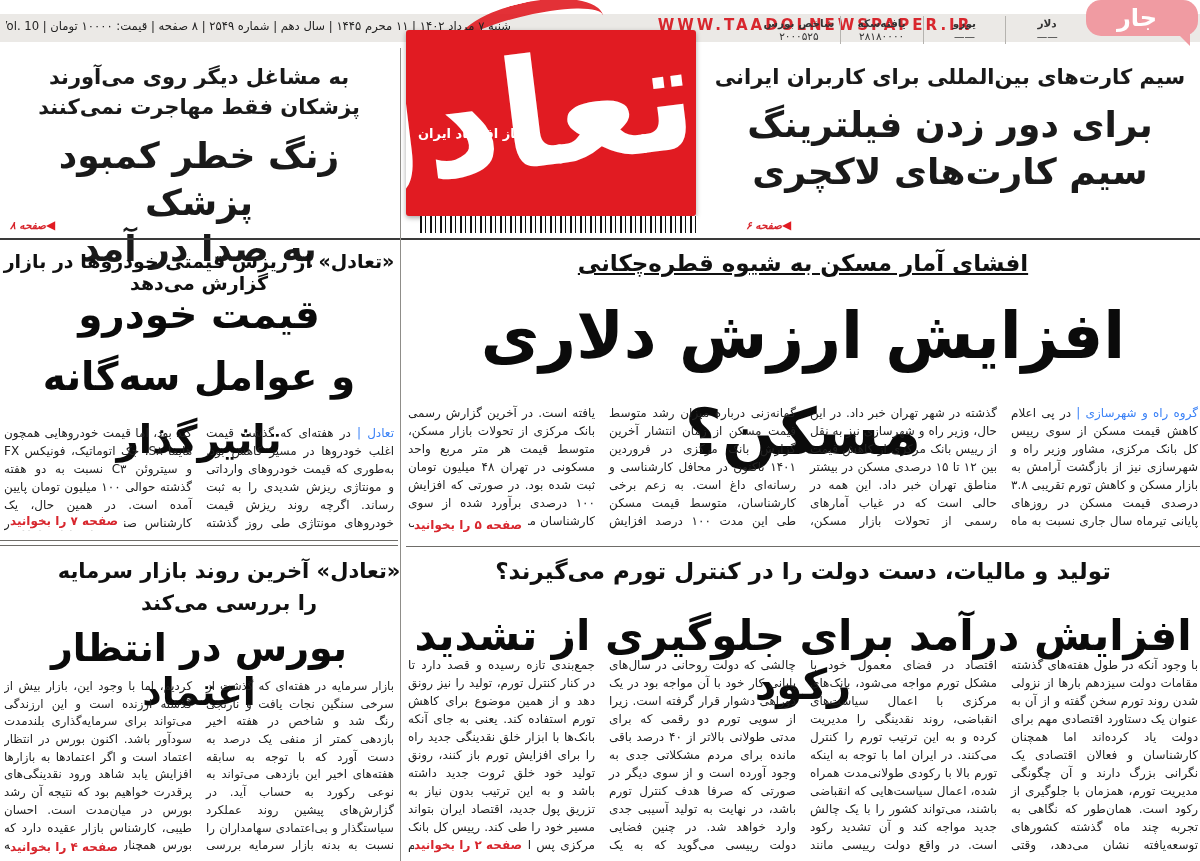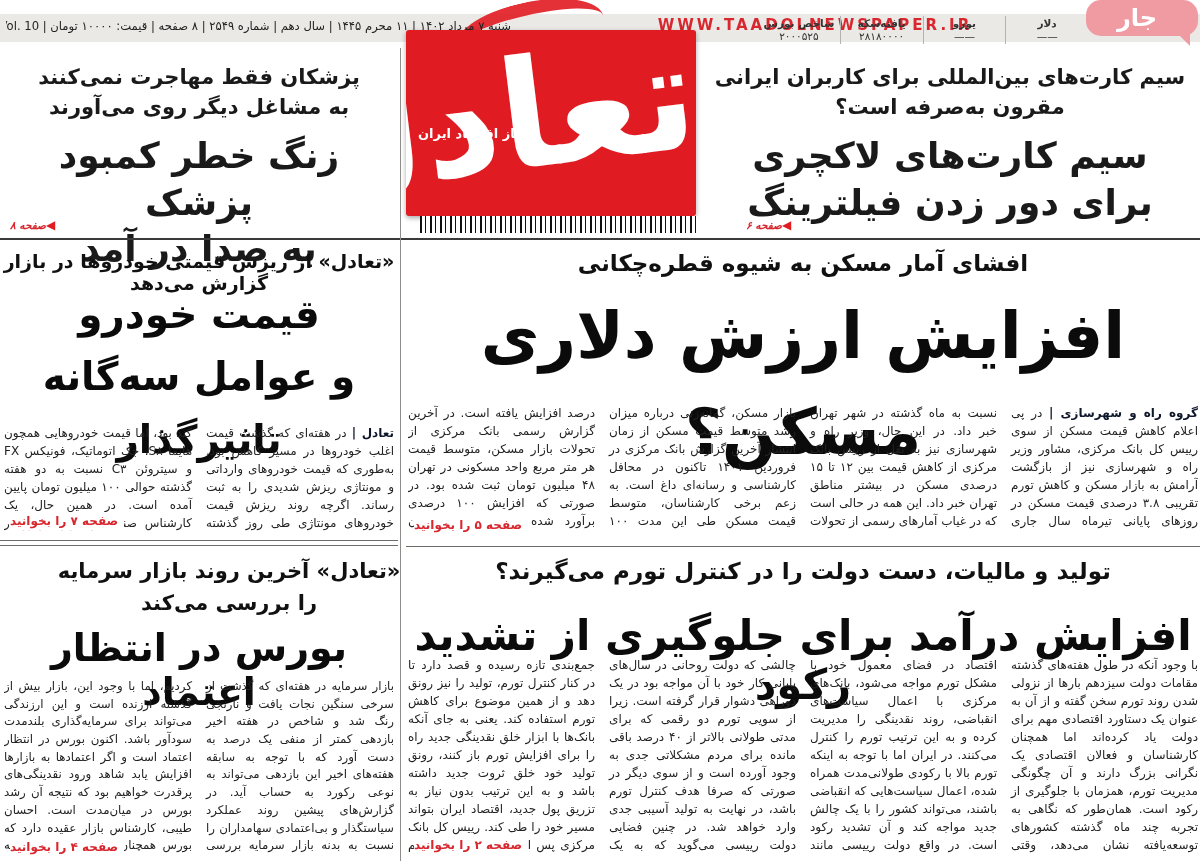--- a/index.html
+++ b/index.html
@@ -44,33 +44,33 @@
   .v-divider{position:absolute;top:48px;bottom:0;left:400px;width:1px;background:#8f8d89;}
   .dbl-rule{position:absolute;top:540px;left:0;width:398px;height:4px;
             border-top:1px solid #6e6c68;border-bottom:1px solid #6e6c68;}
   .mid-rule{position:absolute;top:546px;left:406px;width:794px;height:1px;background:#6e6c68;}
   
   .kicker{position:absolute;text-align:center;font-weight:bold;color:#111;}
   .headline{position:absolute;text-align:center;font-weight:bold;color:#0b0b0b;letter-spacing:-1px;}
   .body{position:absolute;font-size:12px;line-height:1.5;text-align:justify;color:#232323;
         overflow:hidden;column-fill:auto;}
   .body p{margin:0;}
-  .lead{color:#0f172a;font-weight:bold;}
+  .lead{color:#3b82f6;font-weight:normal;}
   .pgref{position:absolute;bottom:2px;left:6px;background:#fff;color:#d8272e;
          font-weight:bold;font-size:12px;padding-right:6px;margin-top:19px;}
   
   .car-kicker{top:250px;left:0;width:398px;font-size:19px;}
   .car-head{top:284px;left:0;width:398px;font-size:39px;line-height:1.6;}
   .car-body{top:424px;left:4px;width:390px;height:108px;column-count:2;column-gap:14px;}
   
   .bourse-kicker{top:556px;left:0;width:398px;font-size:21px;line-height:1.5;padding-left:30px;}
   .bourse-head{top:626px;left:0;width:398px;font-size:38px;}
   .bourse-body{top:678px;left:4px;width:390px;height:180px;column-count:2;column-gap:14px;font-size:11.8px;}
   
-  .housing-kicker{top:250px;left:406px;width:794px;font-size:23px;}
+  .housing-kicker{top:250px;left:406px;width:794px;font-size:23px;text-decoration:underline;}
   .housing-head{top:288px;left:406px;width:794px;font-size:64px;line-height:1.5;}
   .housing-body{top:404px;left:408px;width:790px;height:132px;column-count:4;column-gap:14px;}
   
   .tax-kicker{top:558px;left:406px;width:794px;font-size:23px;}
   .tax-head{top:611px;left:406px;width:794px;font-size:42px;}
   .tax-body{top:656px;left:408px;width:790px;height:200px;column-count:4;column-gap:14px;}
 </style>
 </head>
 <body>
 
@@ -105,38 +105,37 @@
   </div>
 
   <div class="masthead">
     <div class="mast-name">تعادل</div>
     <div class="mast-tagline">نیاز اقتصاد ایران</div>
   </div>
   <div class="barcode"></div>
 
   <div class="teaser teaser-left">
     <div class="t-kicker">
+      <div>به مشاغل دیگر روی می‌آورند</div>
       <div>پزشکان فقط مهاجرت نمی‌کنند</div>
-      <div>به مشاغل دیگر روی می‌آورند</div>
     </div>
     <div class="t-head">
       <div>زنگ خطر کمبود پزشک</div>
       <div>به صدا در آمد</div>
     </div>
     <div class="t-pgref"><span class="tri">◀</span><span>صفحه ۸</span></div>
   </div>
 
   <div class="teaser teaser-right">
     <div class="t-kicker">
       <div>سیم کارت‌های بین‌المللی برای کاربران ایرانی</div>
-      <div>مقرون به‌صرفه است؟</div>
     </div>
     <div class="t-head">
+      <div>برای دور زدن فیلترینگ</div>
       <div>سیم کارت‌های لاکچری</div>
-      <div>برای دور زدن فیلترینگ</div>
     </div>
     <div class="t-pgref"><span class="tri">◀</span><span>صفحه ۶</span></div>
   </div>
 
   <div class="top-rule"></div>
   <div class="v-divider"></div>
   <div class="dbl-rule"></div>
   <div class="mid-rule"></div>
 
   <div class="kicker car-kicker">«تعادل» از ریزش قیمتی خودروها در بازار گزارش می‌دهد</div>

